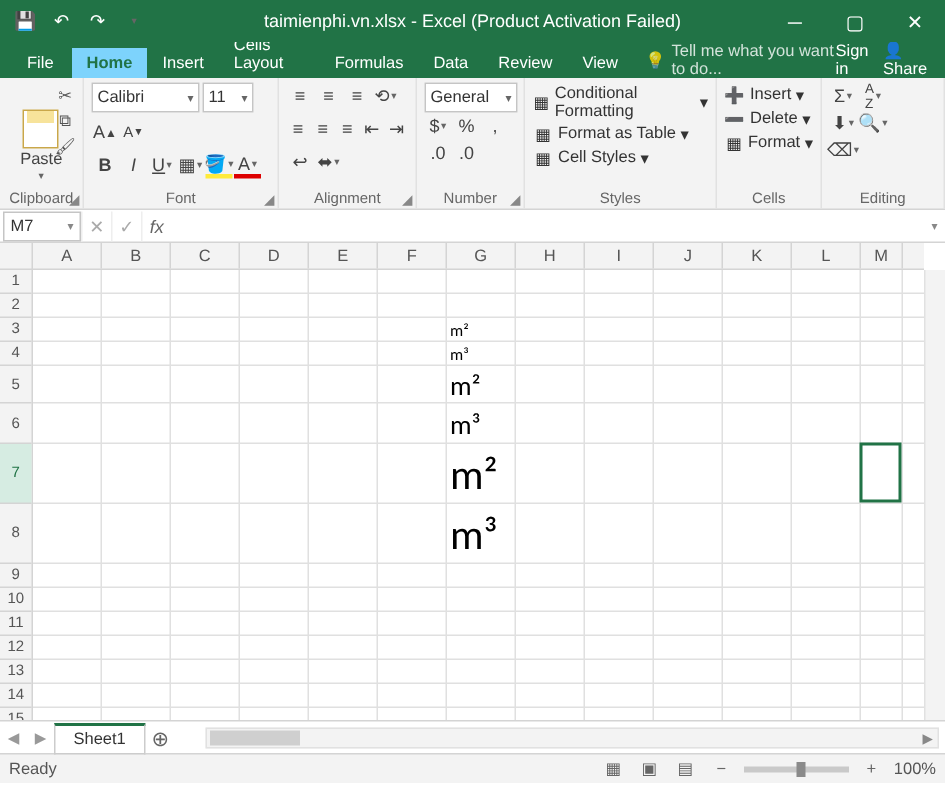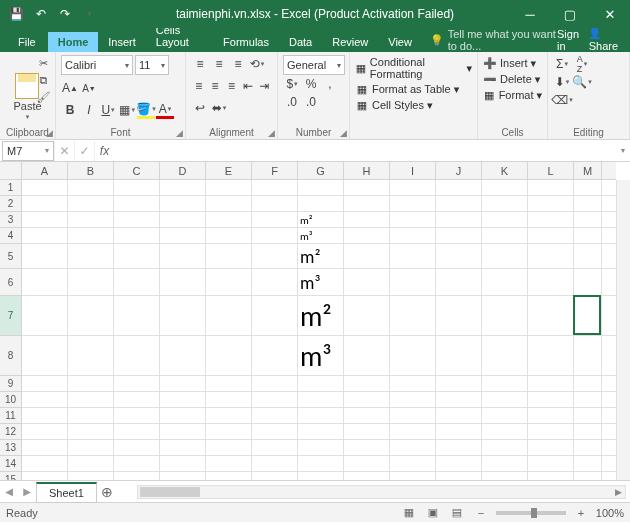--- a/index.html
+++ b/index.html
@@ -193,20 +193,21 @@
       <div class="btn11">.0</div>
     </div>
     <div class="grp-label">Number</div>
     <div class="dlau">◢</div>
   </div>
 
   <div class="grp styles">
     <div class="styles-row"><span class="mini-ico">▦</span><span>Conditional Formatting</span> ▾</div>
     <div class="styles-row"><span class="mini-ico">▦</span><span>Format as Table</span> ▾</div>
     <div class="styles-row"><span class="mini-ico">▦</span><span>Cell Styles</span> ▾</div>
+    <div class="grp-label">Styles</div>
   </div>
 
   <div class="grp cells">
     <div class="styles-row"><span class="mini-ico">➕</span><span>Insert</span> ▾</div>
     <div class="styles-row"><span class="mini-ico">➖</span><span>Delete</span> ▾</div>
     <div class="styles-row"><span class="mini-ico">▦</span><span>Format</span> ▾</div>
     <div class="grp-label">Cells</div>
   </div>
 
   <div class="grp editing">

